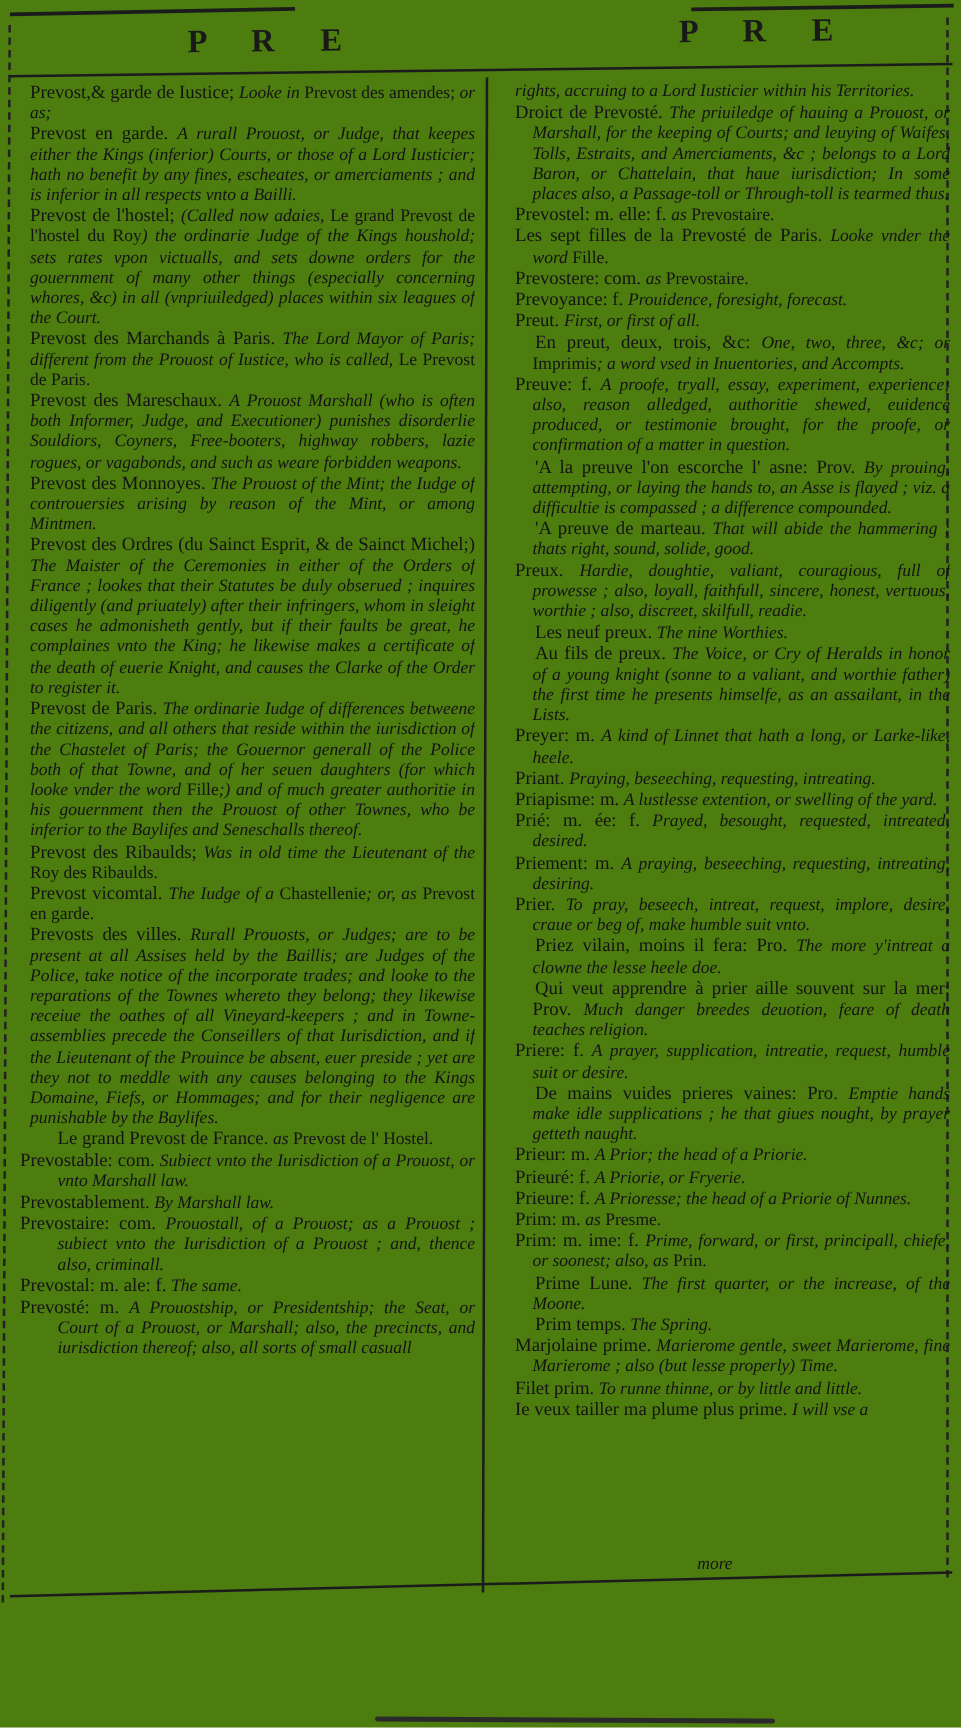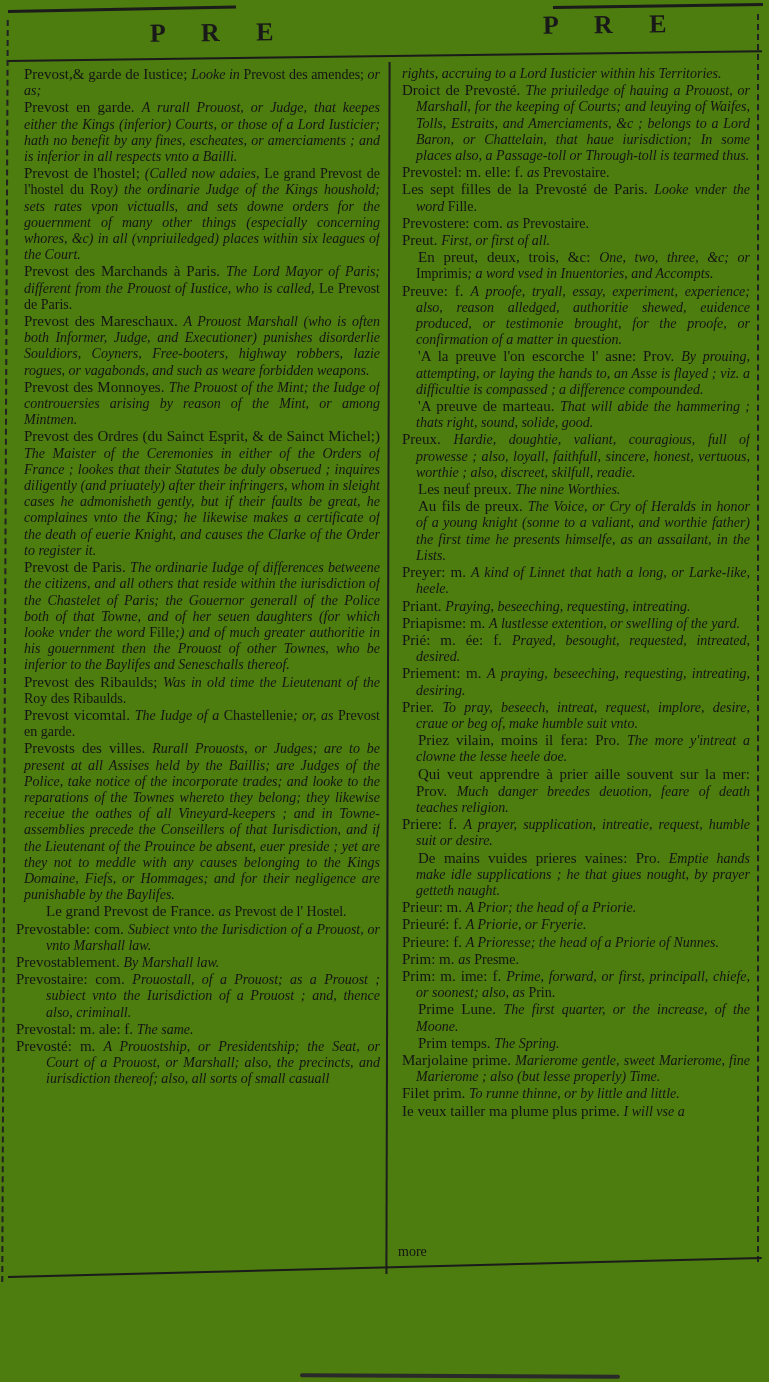--- a/index.html
+++ b/index.html
@@ -34,37 +34,37 @@
   .edge-artifact{position:absolute;left:300px;top:1374px;width:320px;height:4px;background:#2a2a2a;transform:rotate(0.3deg);border-radius:2px;}
   
   .col{
     position:absolute;
     top:66px;
     height:1212px;
     overflow:hidden;
     text-align:justify;
   }
   .col-left{left:16px;width:364px;padding-left:8px;box-sizing:border-box;}
-  .col-right{left:398px;width:352px;padding-left:4px;box-sizing:border-box;}
+  .col-right{left:408px;width:352px;padding-left:4px;box-sizing:border-box;}
   .entry{
     margin:0;
     font-size:14px;
     line-height:16.2px;
     text-align:justify;
   }
   .head{font-style:normal;font-size:15px;}
   .def{font-style:italic;}
   .rom{font-style:normal;}
   .col-left .entry.outdent{padding-left:22px;text-indent:-30px;}
   .col-left .entry.sub{padding-left:22px;}
   .col-right .entry{padding-left:14px;text-indent:-14px;}
   .col-right .entry.sub{padding-left:14px;text-indent:2px;}
   .catchword{
     position:absolute;left:398px;top:1244px;width:348px;
-    text-align:left;font-size:14px;color:#141414;
+    text-align:center;font-style:italic;font-size:14px;color:#141414;
   }
 </style>
 </head>
 <body>
 
 <div class="page">
 
   <div class="rule rule-top-left"></div>
   <div class="rule rule-top-right"></div>
 
@@ -94,20 +94,21 @@
       <p class="entry outdent"><span class="head">Prevostaire: com. </span><span class="def">Prouostall, of a Prouost; as a Prouost ; subiect vnto the Iurisdiction of a Prouost ; and, thence also, criminall.</span></p>
       <p class="entry outdent"><span class="head">Prevostal: m. ale: f. </span><span class="def">The same.</span></p>
       <p class="entry outdent"><span class="head">Prevosté: m. </span><span class="def">A Prouostship, or Presidentship; the Seat, or Court of a Prouost, or Marshall; also, the precincts, and iurisdiction thereof; also, all sorts of small casuall</span></p>
     </div>
   <div class="col col-right" id="col-right">
       <p class="entry"><span class="def">rights, accruing to a Lord Iusticier within his Territories.</span></p>
       <p class="entry"><span class="head">Droict de Prevosté. </span><span class="def">The priuiledge of hauing a Prouost, or Marshall, for the keeping of Courts; and leuying of Waifes, Tolls, Estraits, and Amerciaments, &amp;c ; belongs to a Lord Baron, or Chattelain, that haue iurisdiction; In some places also, a Passage-toll or Through-toll is tearmed thus.</span></p>
       <p class="entry"><span class="head">Prevostel: m. elle: f. </span><span class="def">as </span><span class="rom">Prevostaire.</span></p>
       <p class="entry"><span class="head">Les sept filles de la Prevosté de Paris. </span><span class="def">Looke vnder the word </span><span class="rom">Fille.</span></p>
       <p class="entry"><span class="head">Prevostere: com. </span><span class="def">as </span><span class="rom">Prevostaire.</span></p>
+      <p class="entry"><span class="head">Prevoyance: f. </span><span class="def">Prouidence, foresight, forecast.</span></p>
       <p class="entry"><span class="head">Preut. </span><span class="def">First, or first of all.</span></p>
       <p class="entry sub"><span class="head">En preut, deux, trois, &amp;c: </span><span class="def">One, two, three, &amp;c; or </span><span class="rom">Imprimis</span><span class="def">; a word vsed in Inuentories, and Accompts.</span></p>
       <p class="entry"><span class="head">Preuve: f. </span><span class="def">A proofe, tryall, essay, experiment, experience; also, reason alledged, authoritie shewed, euidence produced, or testimonie brought, for the proofe, or confirmation of a matter in question.</span></p>
       <p class="entry sub"><span class="head">'A la preuve l'on escorche l' asne: Prov. </span><span class="def">By prouing, attempting, or laying the hands to, an Asse is flayed ; viz. a difficultie is compassed ; a difference compounded.</span></p>
       <p class="entry sub"><span class="head">'A preuve de marteau. </span><span class="def">That will abide the hammering ; thats right, sound, solide, good.</span></p>
       <p class="entry"><span class="head">Preux. </span><span class="def">Hardie, doughtie, valiant, couragious, full of prowesse ; also, loyall, faithfull, sincere, honest, vertuous, worthie ; also, discreet, skilfull, readie.</span></p>
       <p class="entry sub"><span class="head">Les neuf preux. </span><span class="def">The nine Worthies.</span></p>
       <p class="entry sub"><span class="head">Au fils de preux. </span><span class="def">The Voice, or Cry of Heralds in honor of a young knight (sonne to a valiant, and worthie father) the first time he presents himselfe, as an assailant, in the Lists.</span></p>
       <p class="entry"><span class="head">Preyer: m. </span><span class="def">A kind of Linnet that hath a long, or Larke-like, heele.</span></p>
       <p class="entry"><span class="head">Priant. </span><span class="def">Praying, beseeching, requesting, intreating.</span></p>

